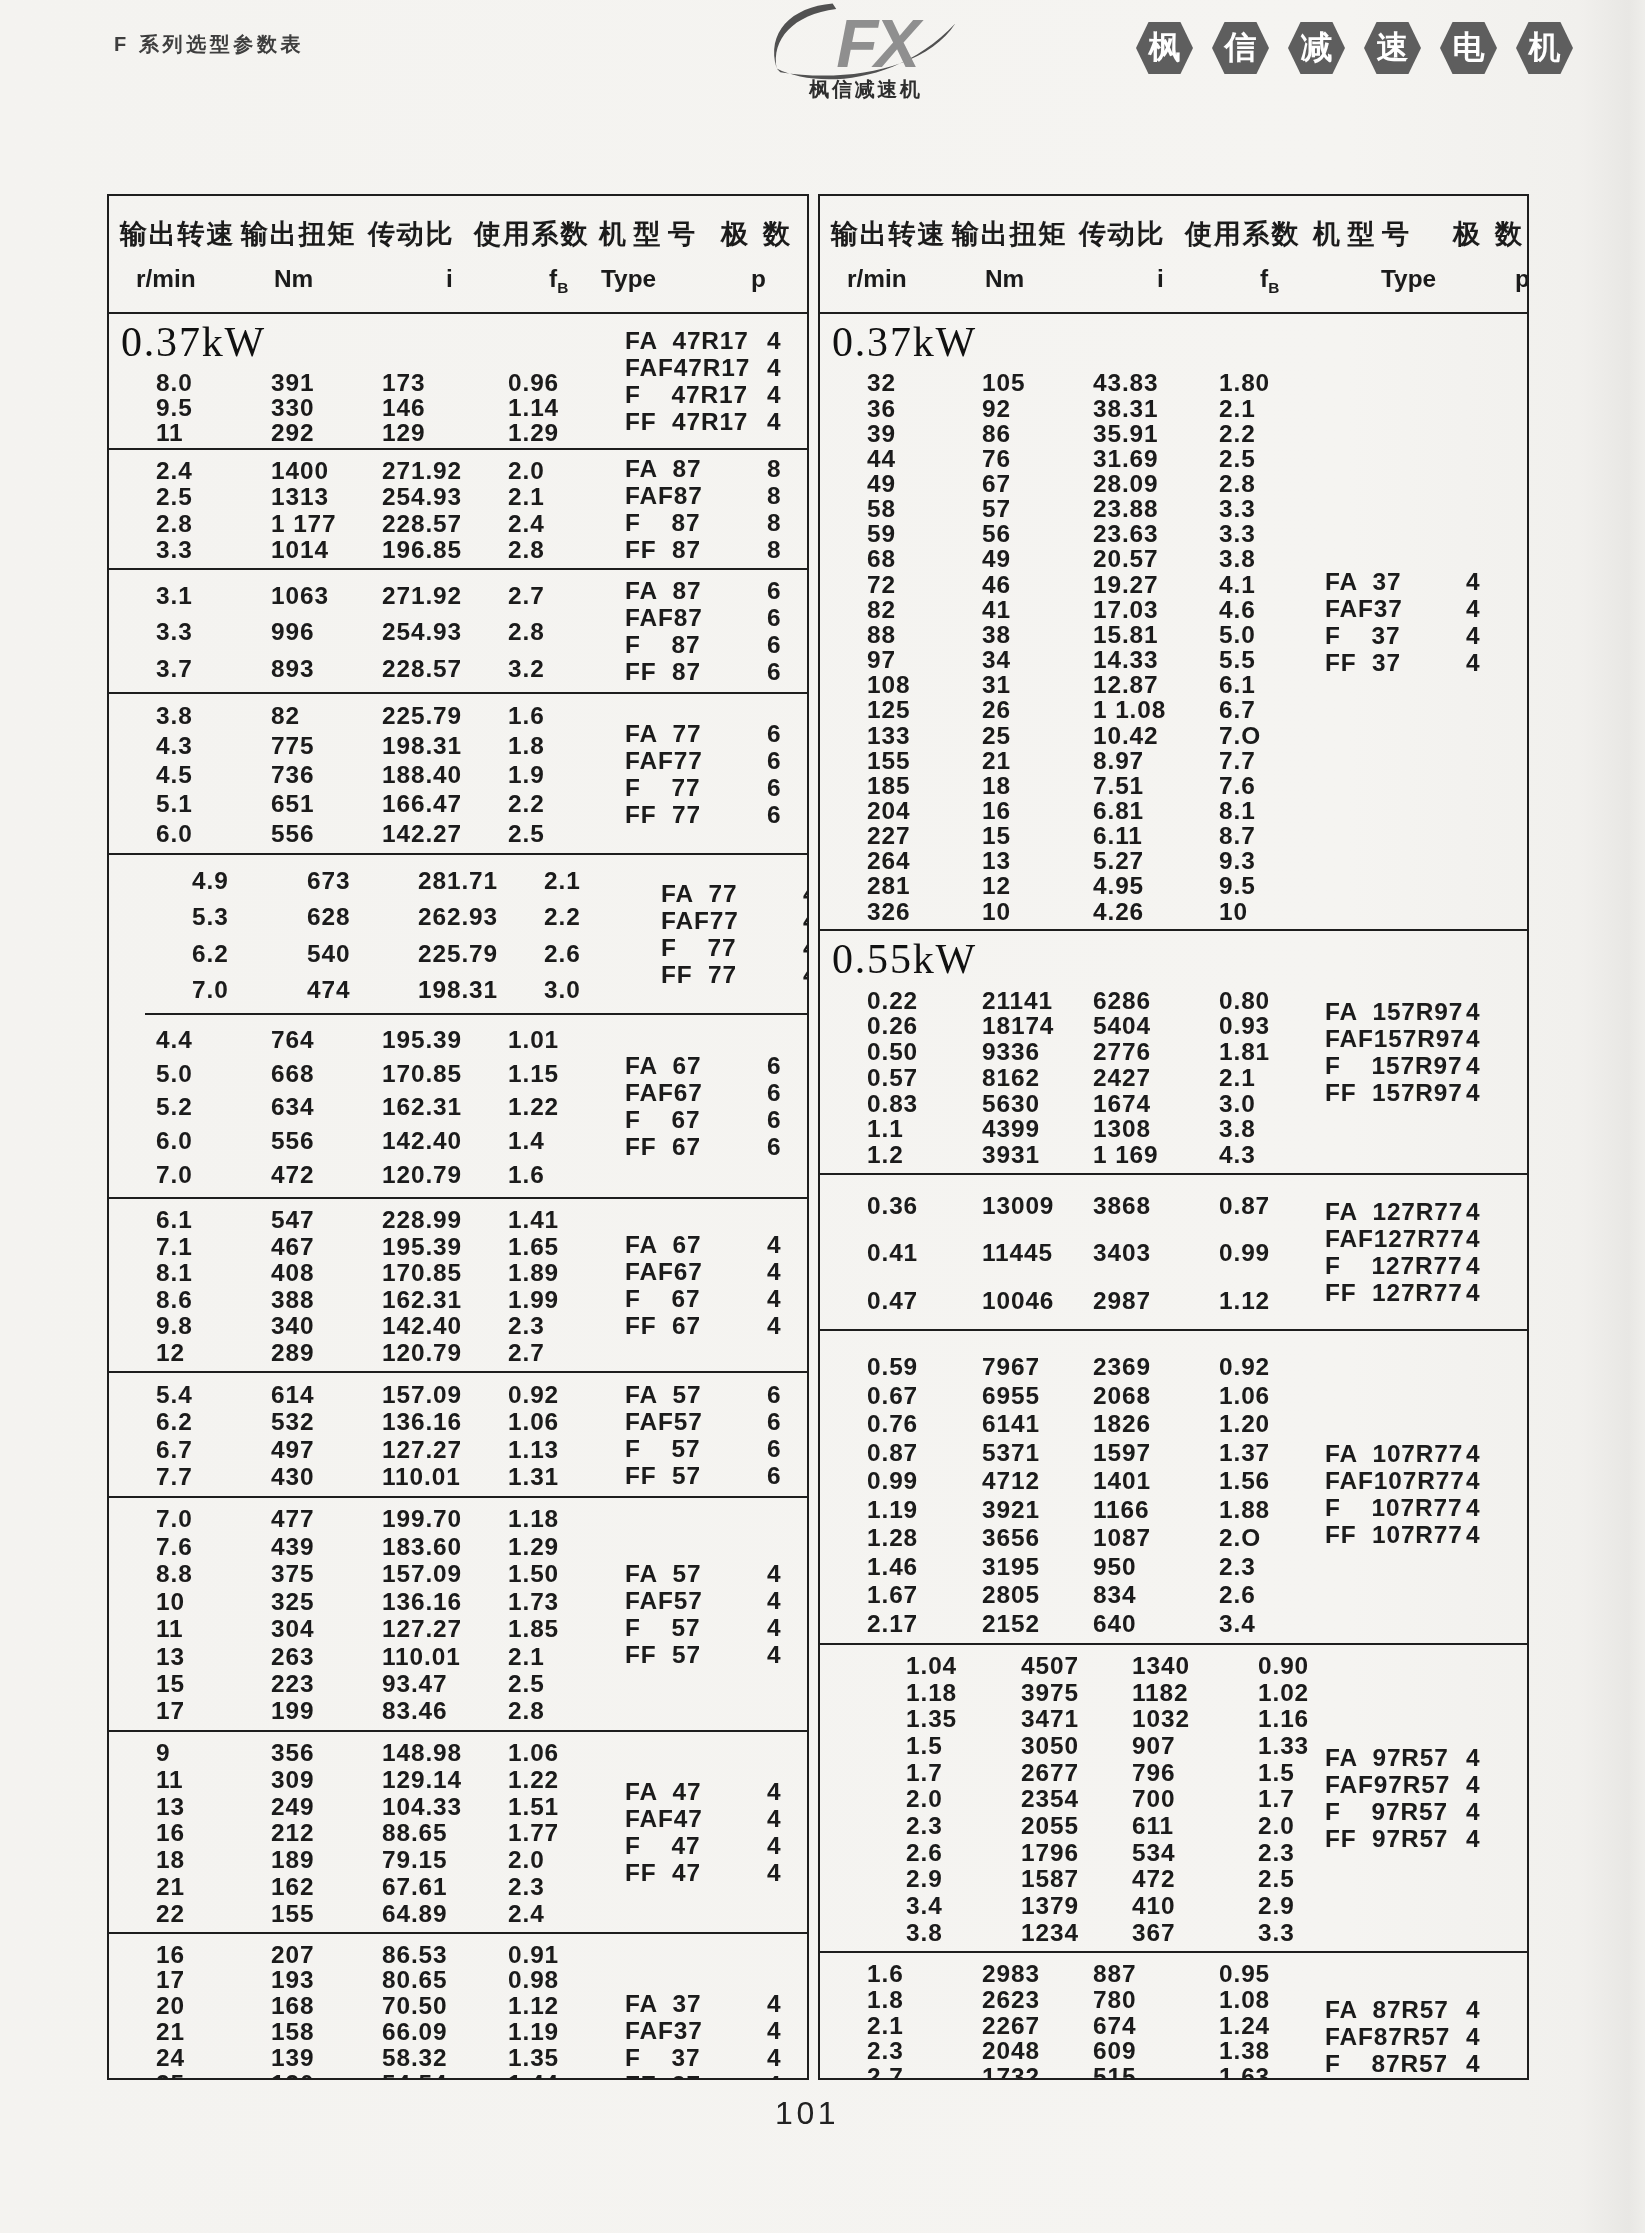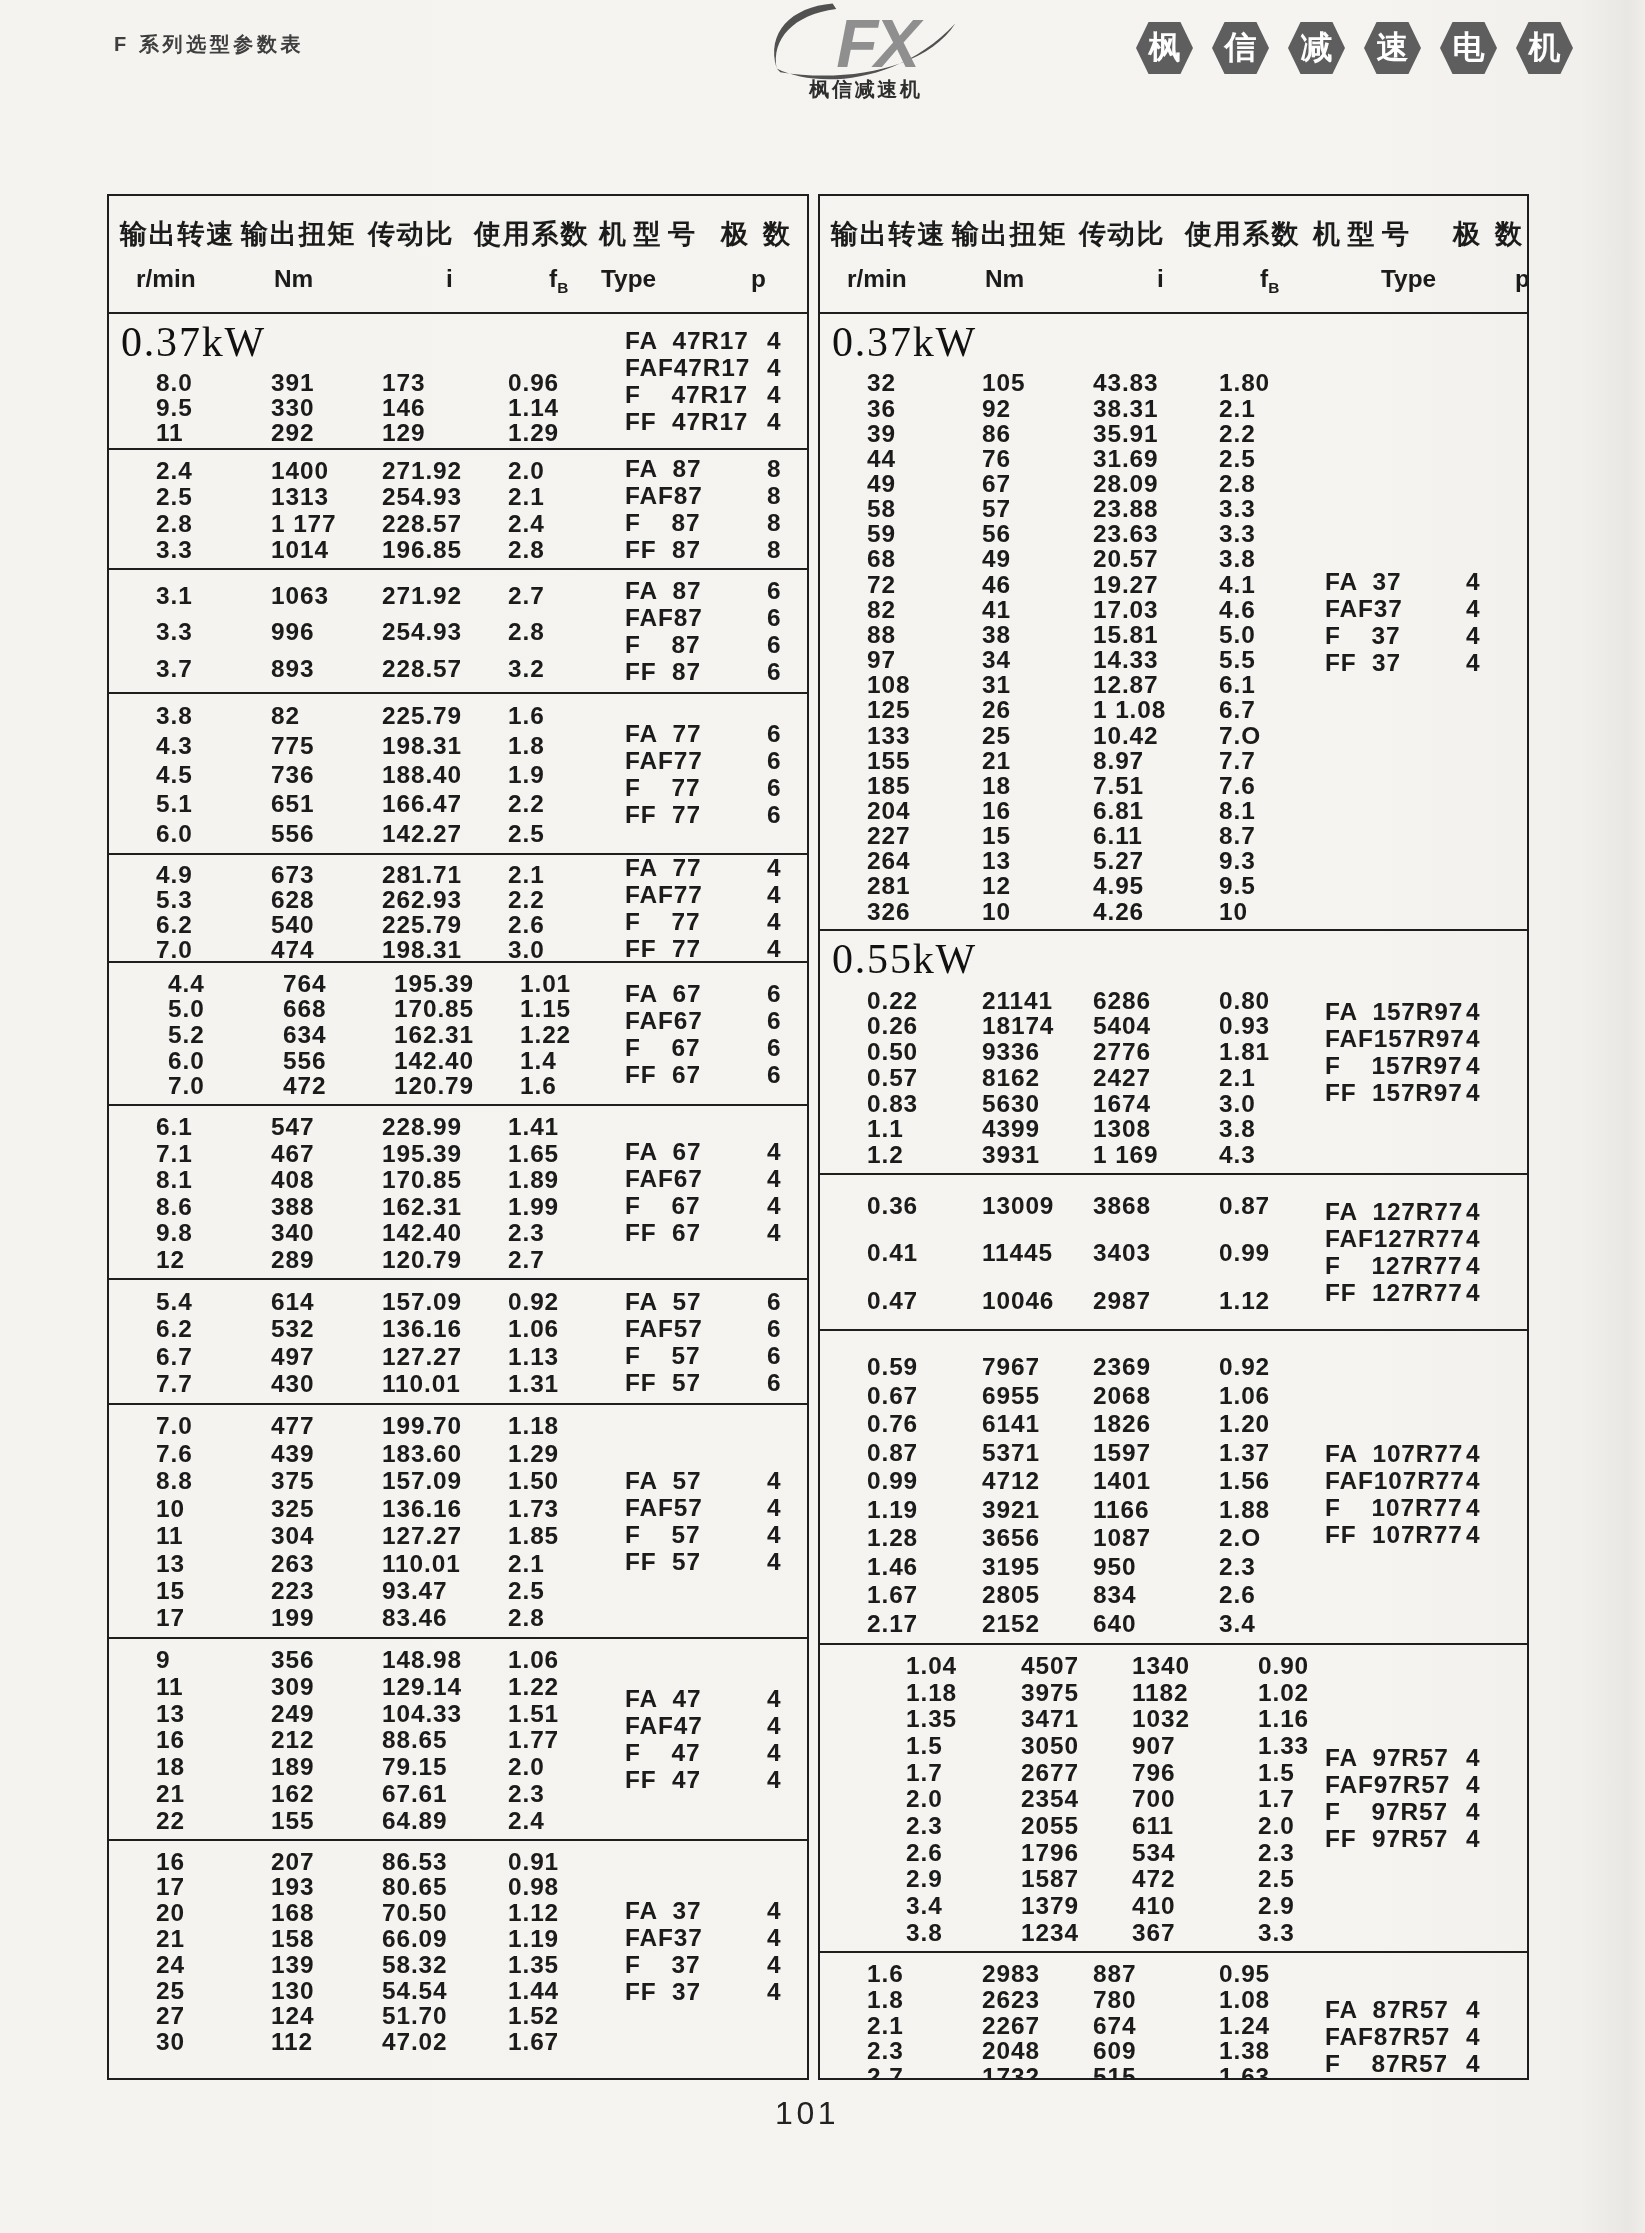--- a/index.html
+++ b/index.html
@@ -272,21 +272,21 @@
             <div class="type-line">
               <span class="model-cell">F    77</span>
               <span class="poles-cell">6</span>
             </div>
             <div class="type-line">
               <span class="model-cell">FF  77</span>
               <span class="poles-cell">6</span>
             </div>
           </div>
         </div>
-        <div class="block" style="height: 108px;">
+        <div class="block" style="height: 160px; margin-left: 36px;">
           <div class="rows">
             <div class="row">
               <span class="c1">4.9</span>
               <span class="c2">673</span>
               <span class="c3">281.71</span>
               <span class="c4">2.1</span>
             </div>
             <div class="row">
               <span class="c1">5.3</span>
               <span class="c2">628</span>
@@ -318,21 +318,21 @@
             <div class="type-line">
               <span class="model-cell">F    77</span>
               <span class="poles-cell">4</span>
             </div>
             <div class="type-line">
               <span class="model-cell">FF  77</span>
               <span class="poles-cell">4</span>
             </div>
           </div>
         </div>
-        <div class="block" style="height: 143px; padding-left: 12px;">
+        <div class="block" style="height: 184px;">
           <div class="rows">
             <div class="row">
               <span class="c1">4.4</span>
               <span class="c2">764</span>
               <span class="c3">195.39</span>
               <span class="c4">1.01</span>
             </div>
             <div class="row">
               <span class="c1">5.0</span>
               <span class="c2">668</span>

